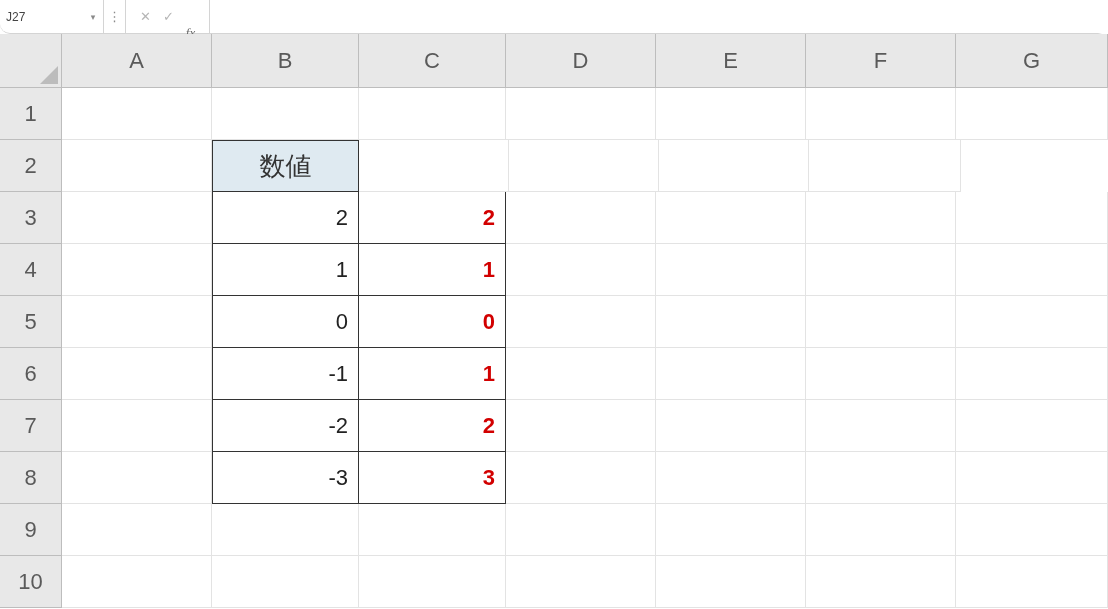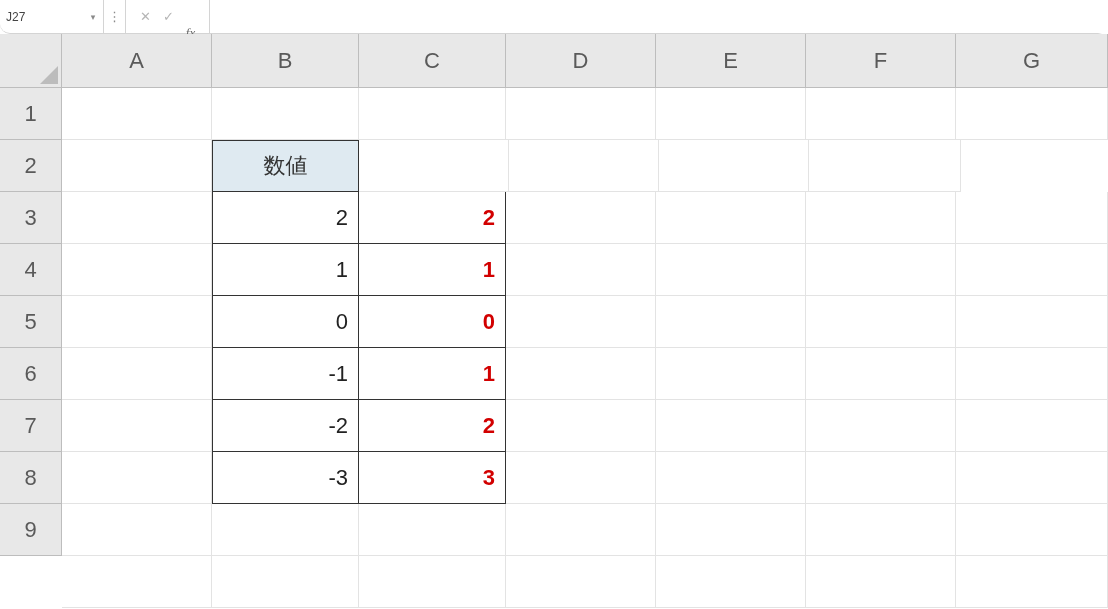--- a/index.html
+++ b/index.html
@@ -113,21 +113,21 @@
     color:#222;
     background:#fff;
     position:relative;
   }
 
   
   .tbl-header{
     background:#dfeaf1;
     justify-content:center;
     color:#333;
-    font-size:22px;
+    font-size:26px;
   }
   .b-all    { border:1px solid #333 !important; }
   .red-bold{ color:#d20000; font-weight:700; }
 
   
   .wA{width:150px;} .wB{width:147px;} .wC{width:147px;}
   .wD{width:150px;} .wE{width:150px;} .wF{width:150px;} .wG{width:152px;}
 </style>
 </head>
 <body>
@@ -166,20 +166,21 @@
   <div class="row-headers">
     <div class="row-h">1</div>
     <div class="row-h">2</div>
     <div class="row-h">3</div>
     <div class="row-h">4</div>
     <div class="row-h">5</div>
     <div class="row-h">6</div>
     <div class="row-h">7</div>
     <div class="row-h">8</div>
     <div class="row-h">9</div>
+    <div class="row-h">10</div>
   </div>
 
   <div class="cells">
 
     <div class="row">
       <div class="cell wA"></div>
       <div class="cell wB"></div>
       <div class="cell wC"></div>
       <div class="cell wD"></div>
       <div class="cell wE"></div>

